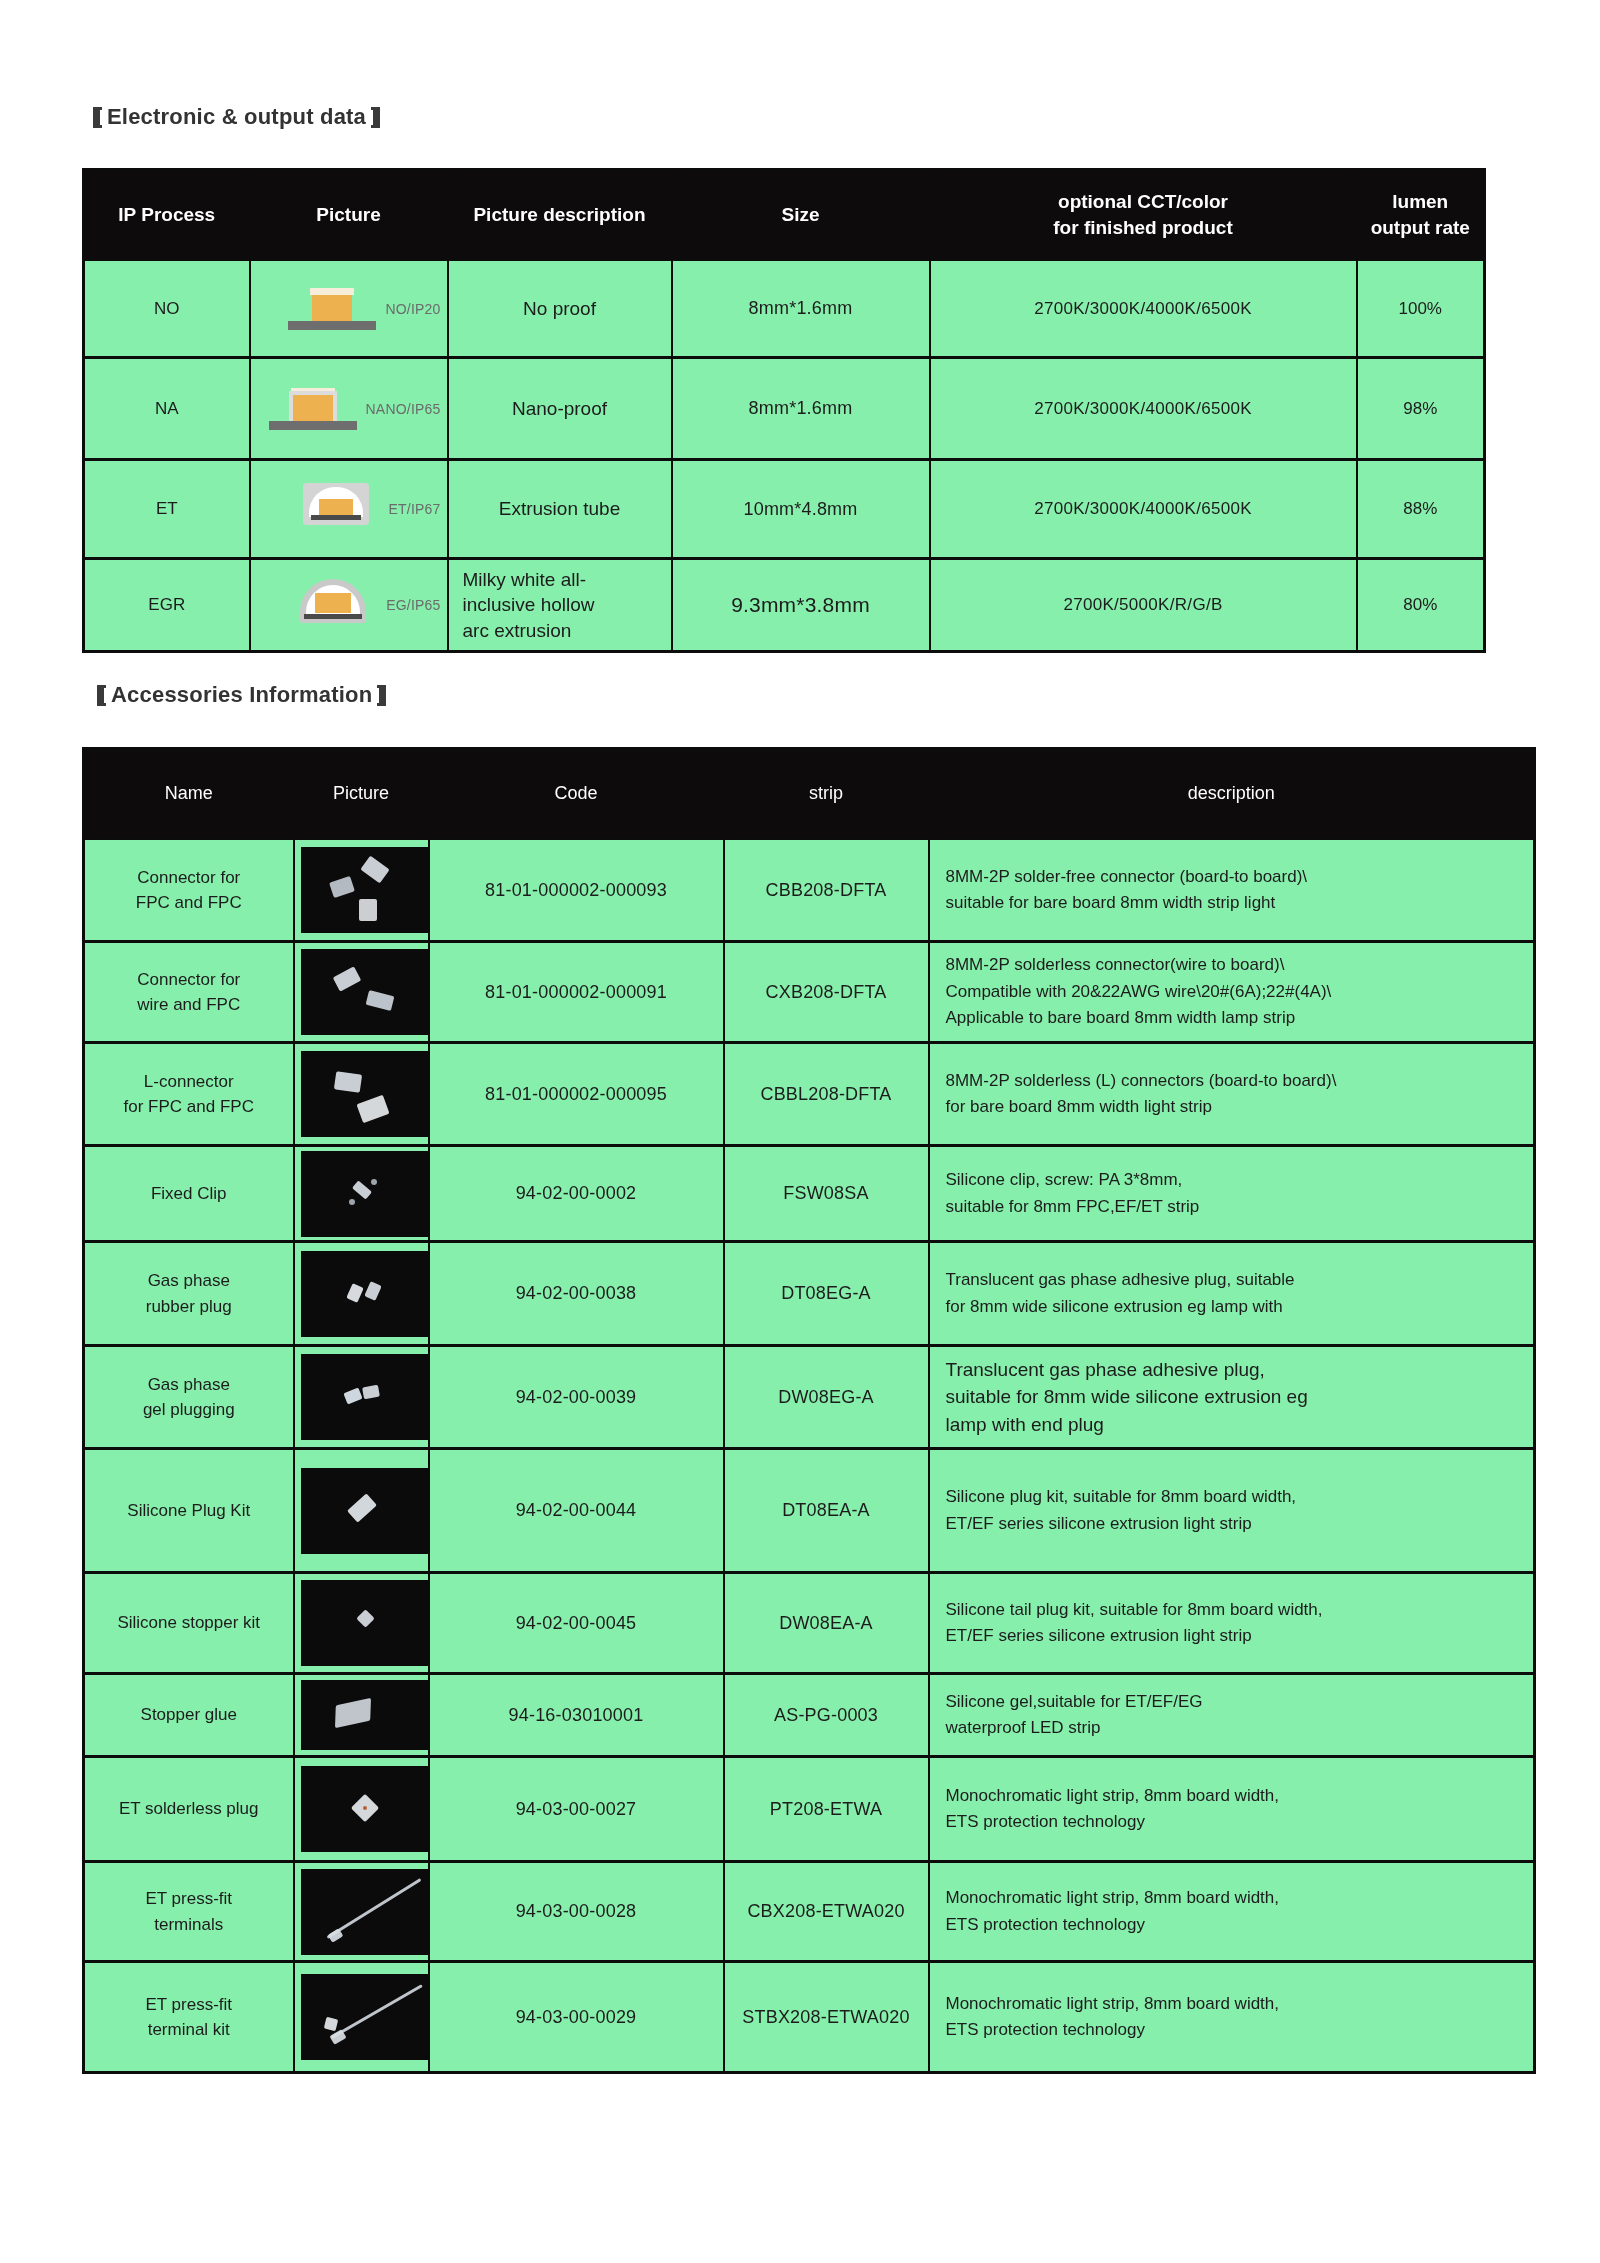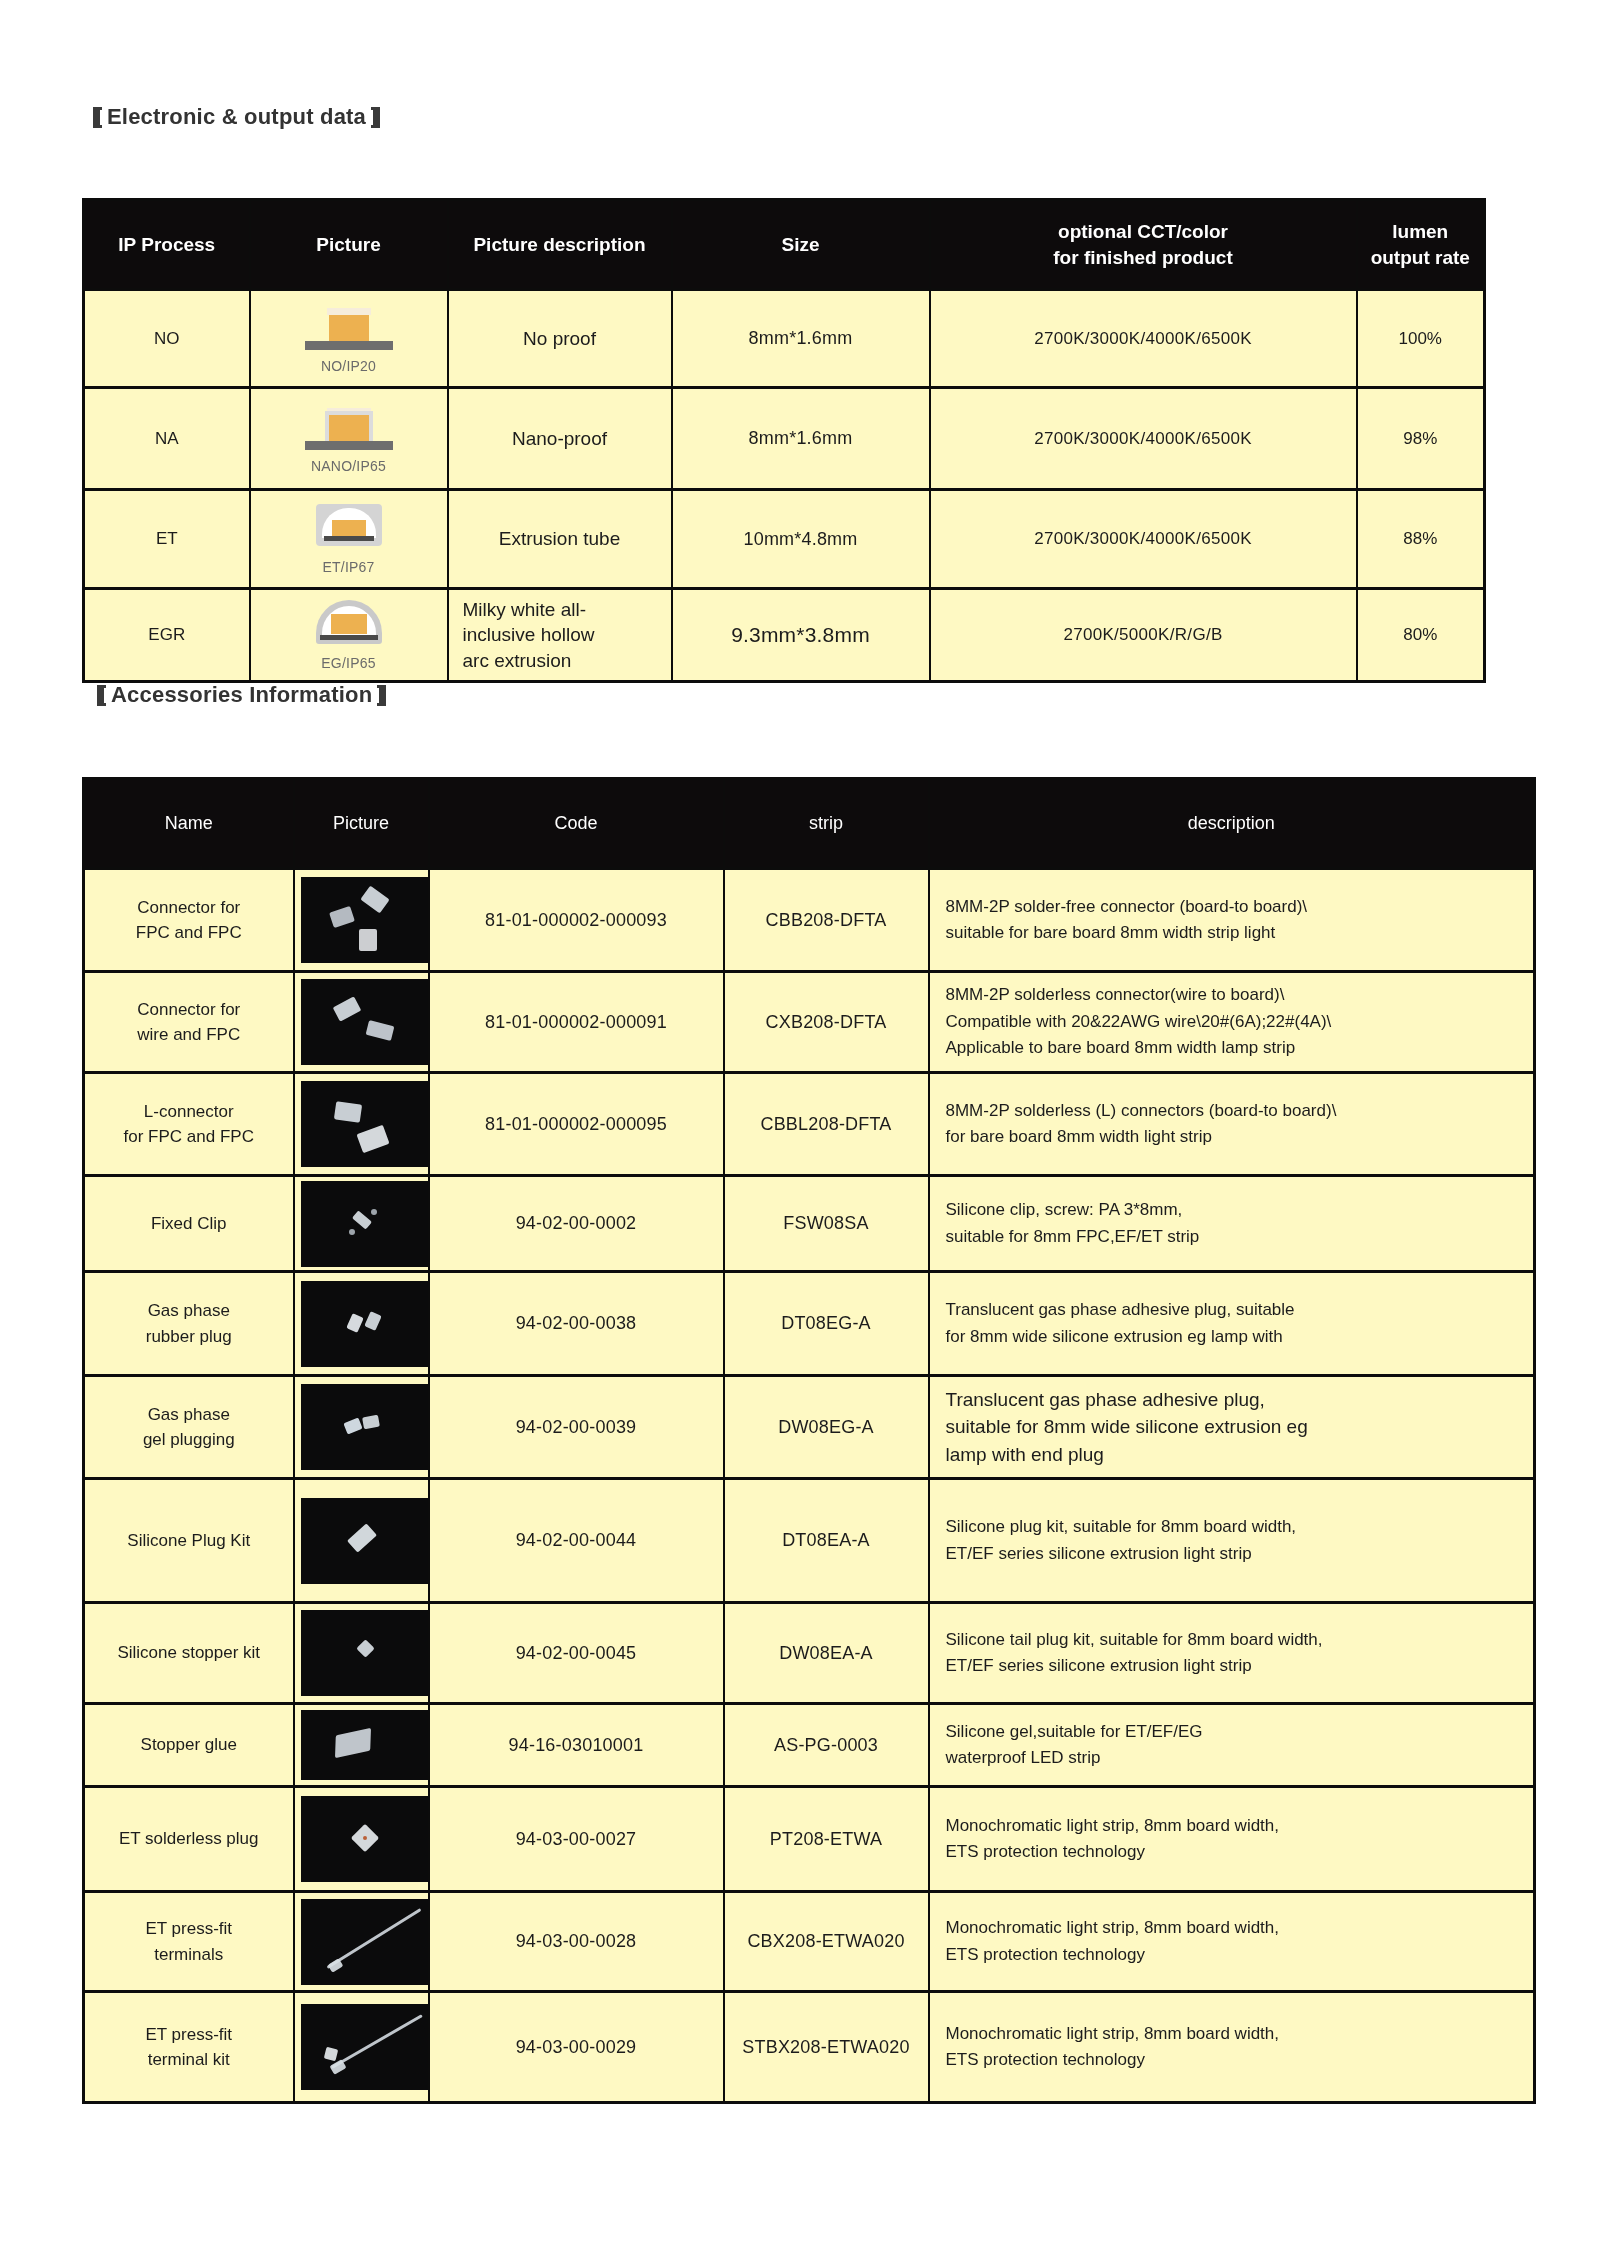--- a/index.html
+++ b/index.html
@@ -12,21 +12,21 @@
     position:absolute;display:flex;align-items:center;gap:5px;
     font-weight:bold;font-size:22px;color:#333333;letter-spacing:.2px;
   }
   .lb,.rb{display:inline-block;width:9px;height:21px;box-sizing:border-box;}
   .lb{border-left:7px solid #3a3a3a;border-top:3px solid #3a3a3a;border-bottom:3px solid #3a3a3a;}
   .rb{border-right:7px solid #3a3a3a;border-top:3px solid #3a3a3a;border-bottom:3px solid #3a3a3a;}
   #title1{left:93px;top:104px;}
   #title2{left:97px;top:682px;}
 
   
-  table{border-collapse:collapse;table-layout:fixed;position:absolute;background:#fef9c3;border:3px solid #0c0c0c;margin-top:30px;}
+  table{border-collapse:collapse;table-layout:fixed;position:absolute;background:#86efac;border:3px solid #0c0c0c;}
   td,th{border:2px solid #0c0c0c;border-top-width:3px;border-bottom-width:3px;
         text-align:center;vertical-align:middle;padding:2px 6px;box-sizing:border-box;overflow:hidden;}
   th{background:#0d0b0c;color:#ffffff;font-weight:600;white-space:pre-line;}
   .ml{white-space:pre-line;}
   #t1{left:82px;top:168px;width:1401px;}
   #t2{left:82px;top:747px;width:1451px;}
   #t1 th{font-size:19px;line-height:1.35;}
   #t2 th{font-size:18px;font-weight:500;}
   .c-ip{font-size:17px;}
   .c-pdesc{font-size:19px;line-height:1.35;}
@@ -35,21 +35,21 @@
   .c-size.big{font-size:21px;}
   .c-cct{font-size:17px;letter-spacing:.3px;}
   .c-lum{font-size:17px;}
 
   #t2 .c-name{font-size:17px;line-height:1.5;}
   #t2 .c-code,#t2 .c-coding{font-size:18px;letter-spacing:.2px;}
   #t2 .c-desc{font-size:17px;line-height:1.55;text-align:left;padding-left:16px;}
   #t2 .c-desc.lg{font-size:19px;line-height:1.45;}
 
   
-  .diag{display:flex;flex-direction:column;align-items:center;justify-content:flex-start;gap:3px;}
+  .diag{display:flex;flex-direction:row;align-items:center;justify-content:flex-end;gap:3px;}
   .d-wrap{position:relative;width:100px;height:52px;}
   .d-wrap i{position:absolute;left:50%;transform:translateX(-50%);display:block;}
   .cap{font-size:14px;color:#6b6b6b;letter-spacing:.2px;}
   
   .d-no .glow,.d-nano .glow{bottom:40px;width:44px;height:7px;background:#f6eddb;}
   .d-no .chip,.d-nano .chip{bottom:14px;width:40px;height:26px;background:#edb150;}
   .d-no .base,.d-nano .base{bottom:5px;width:88px;height:9px;background:#6e6e6e;}
   .d-nano .chip{box-shadow:0 0 0 4px #dcdcdc;}
   
   .d-et .arch{bottom:10px;width:66px;height:42px;background:#d4d4d4;border-radius:4px;}

